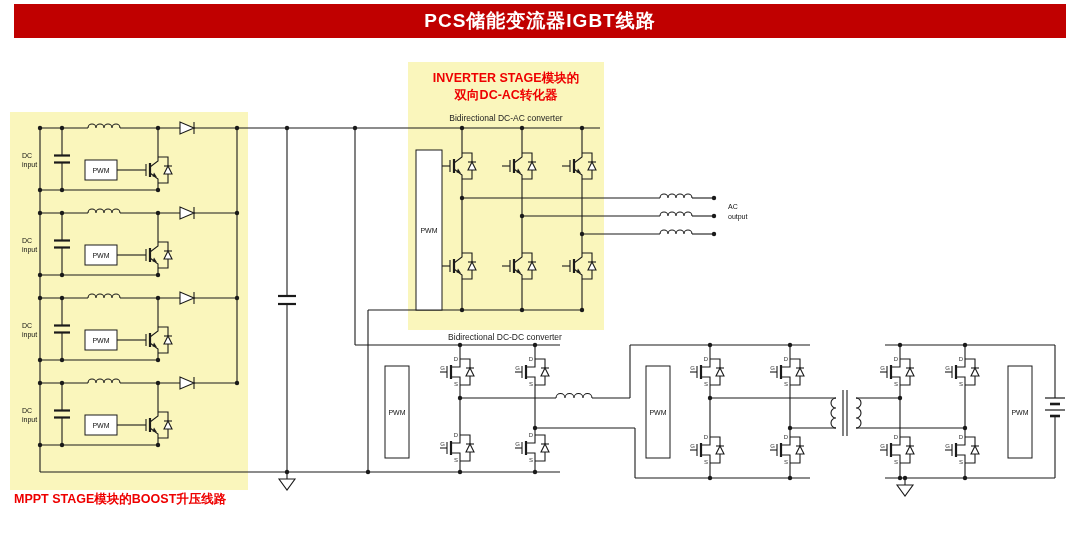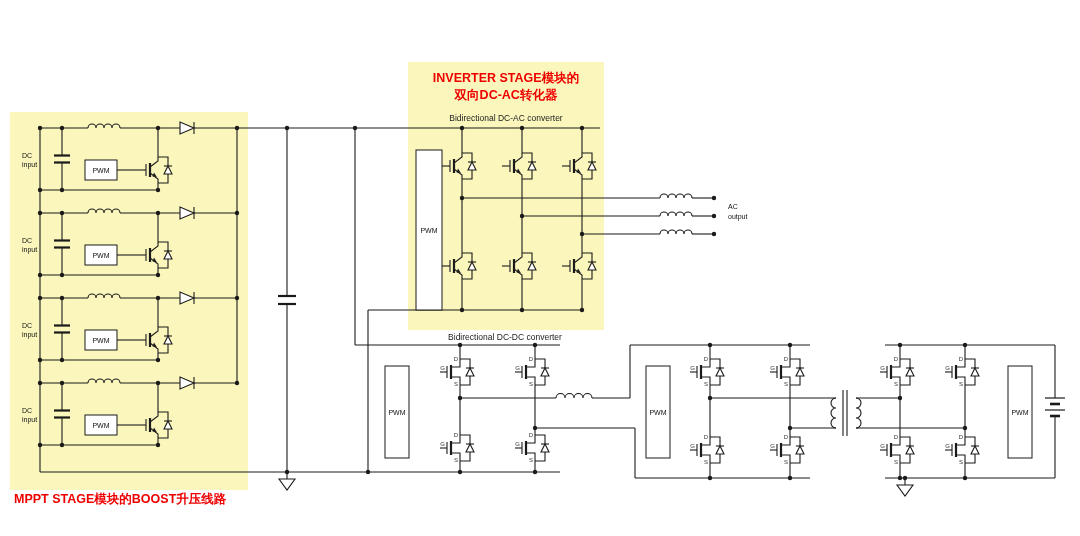--- a/index.html
+++ b/index.html
@@ -20,20 +20,23 @@
   .small{font-size:8.5px;fill:#222;}
   .note{font-size:12.5px;font-weight:bold;}
   .pin{font-size:6px;fill:#333;}
   .bat-long{stroke:#1a1a1a;stroke-width:1.2;}
   .bat-short{stroke:#1a1a1a;stroke-width:2.6;}
 </style>
 </head>
 <body>
 
 <div class="stage">
+  <div class="header" style="background: rgb(192, 0, 0);">
+    <span style="color: rgb(255, 255, 255);">PCS储能变流器IGBT线路</span>
+  </div>
 
   <svg id="circuit" width="1080" height="536" viewBox="0 0 1080 536">
     <rect class="hl" x="10" y="112" width="238" height="378" fill="#FAF6BC"></rect>
     <rect class="hl" x="408" y="62" width="196" height="268" fill="#FAF6BC"></rect>
 
     <text class="note" x="506" y="82" text-anchor="middle" fill="#EE0000">INVERTER STAGE模块的</text>
     <text class="note" x="506" y="99" text-anchor="middle" fill="#EE0000">双向DC-AC转化器</text>
     <text class="small" x="506" y="121" text-anchor="middle">Bidirectional DC-AC converter</text>
     <text class="small" x="505" y="340" text-anchor="middle">Bidirectional DC-DC converter</text>
     <text class="note" x="14" y="503" fill="#EE0000">MPPT STAGE模块的BOOST升压线路</text>

